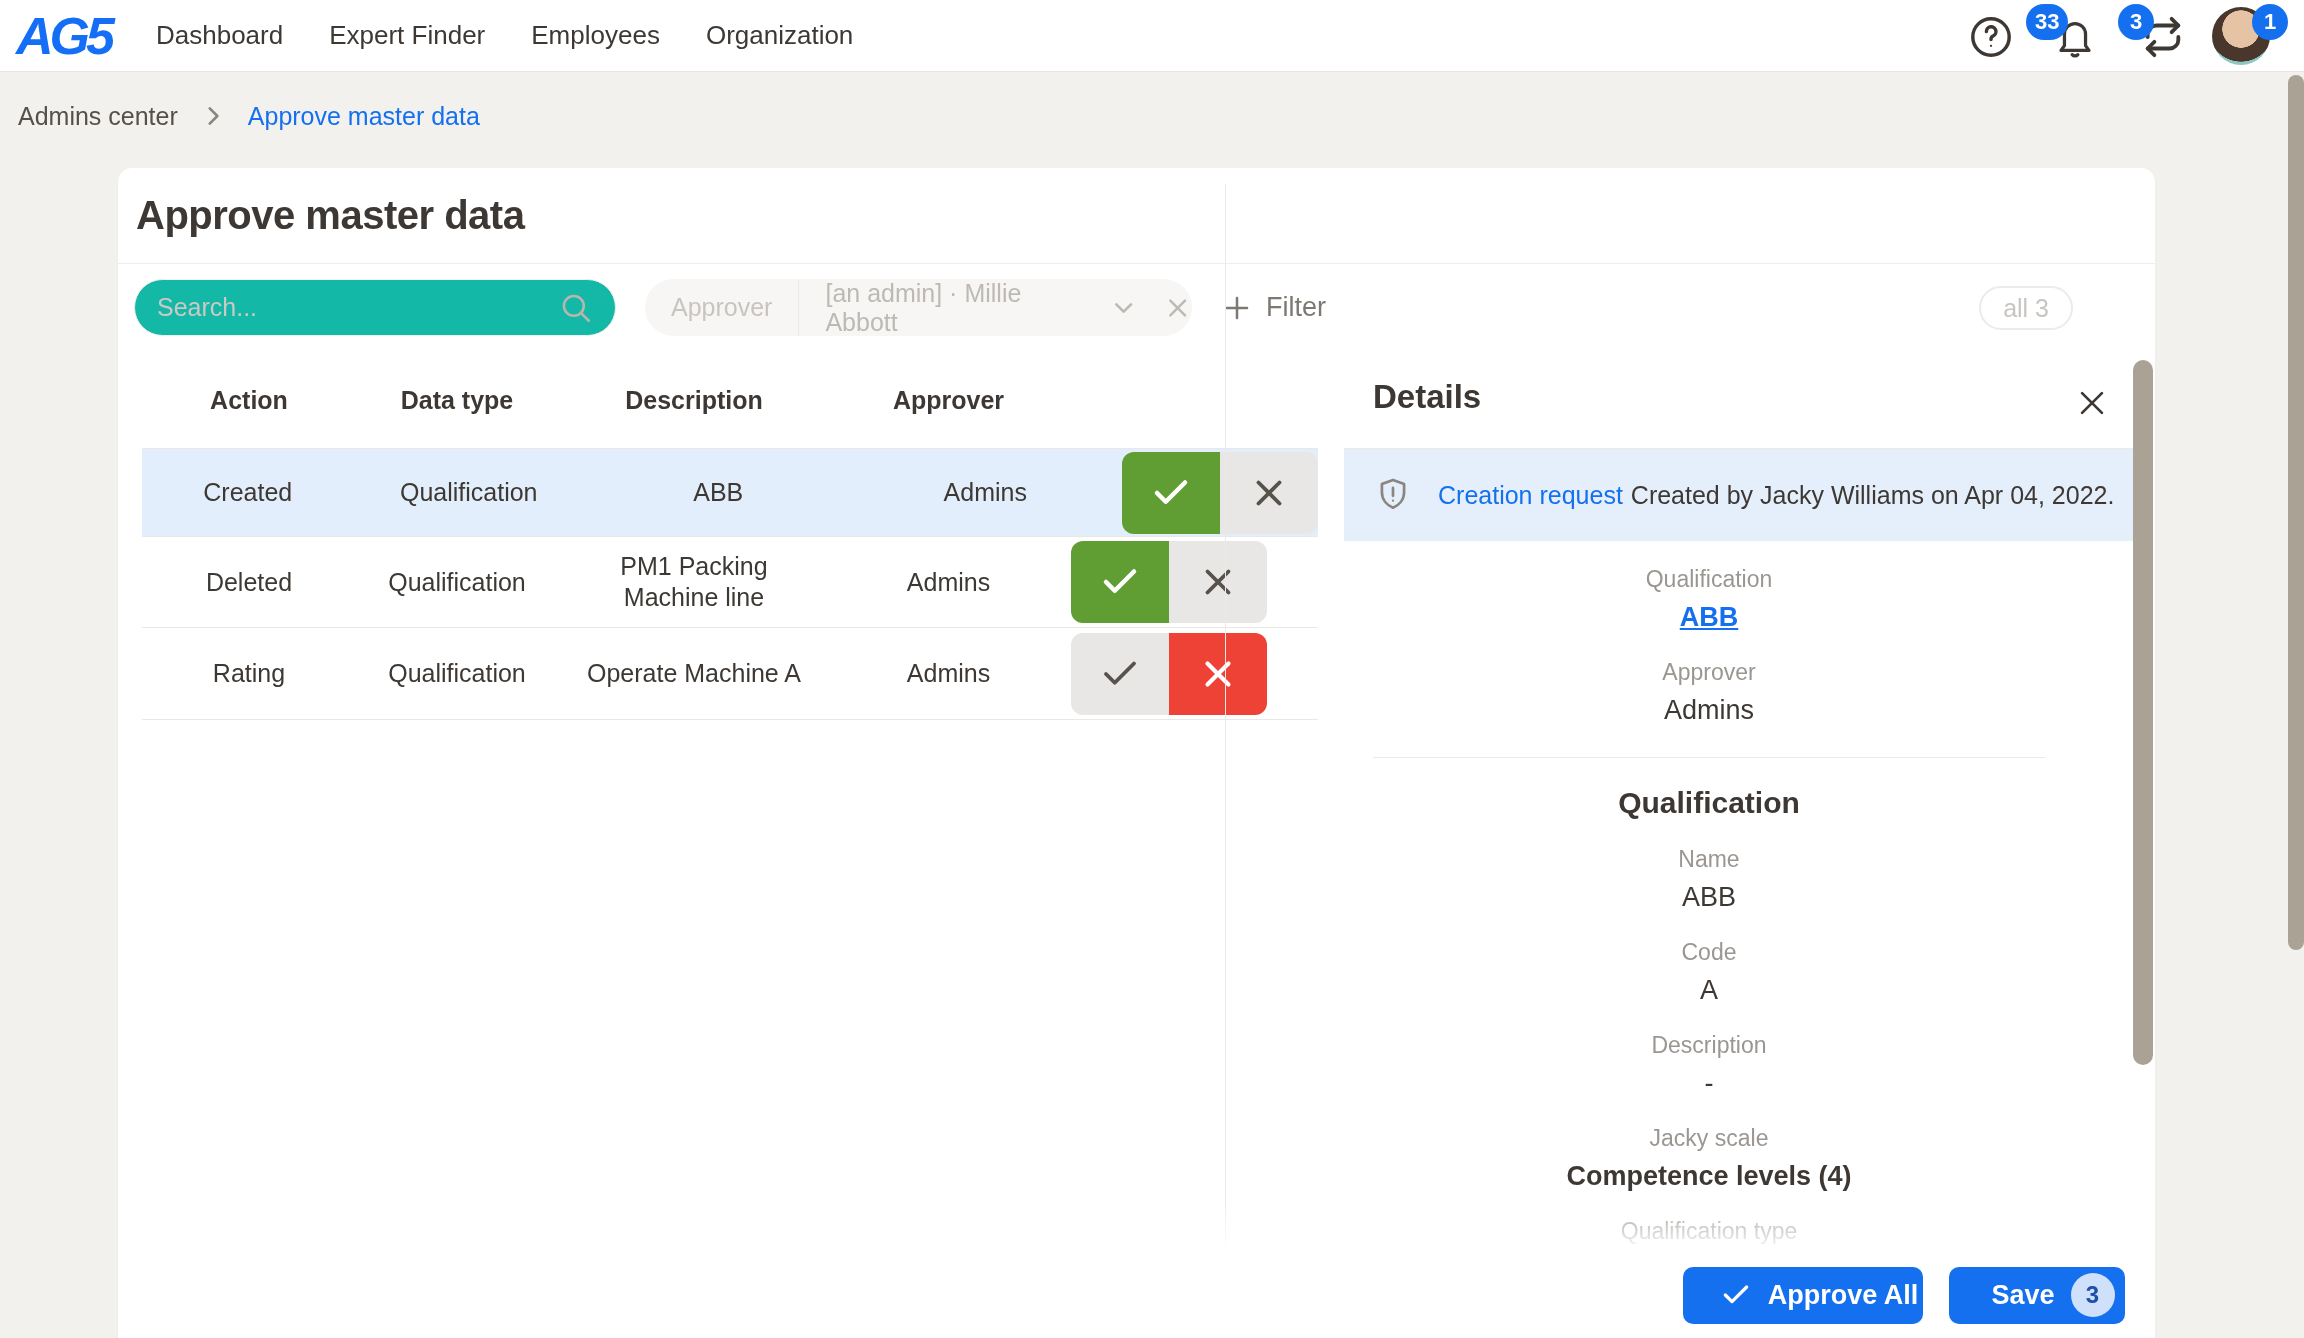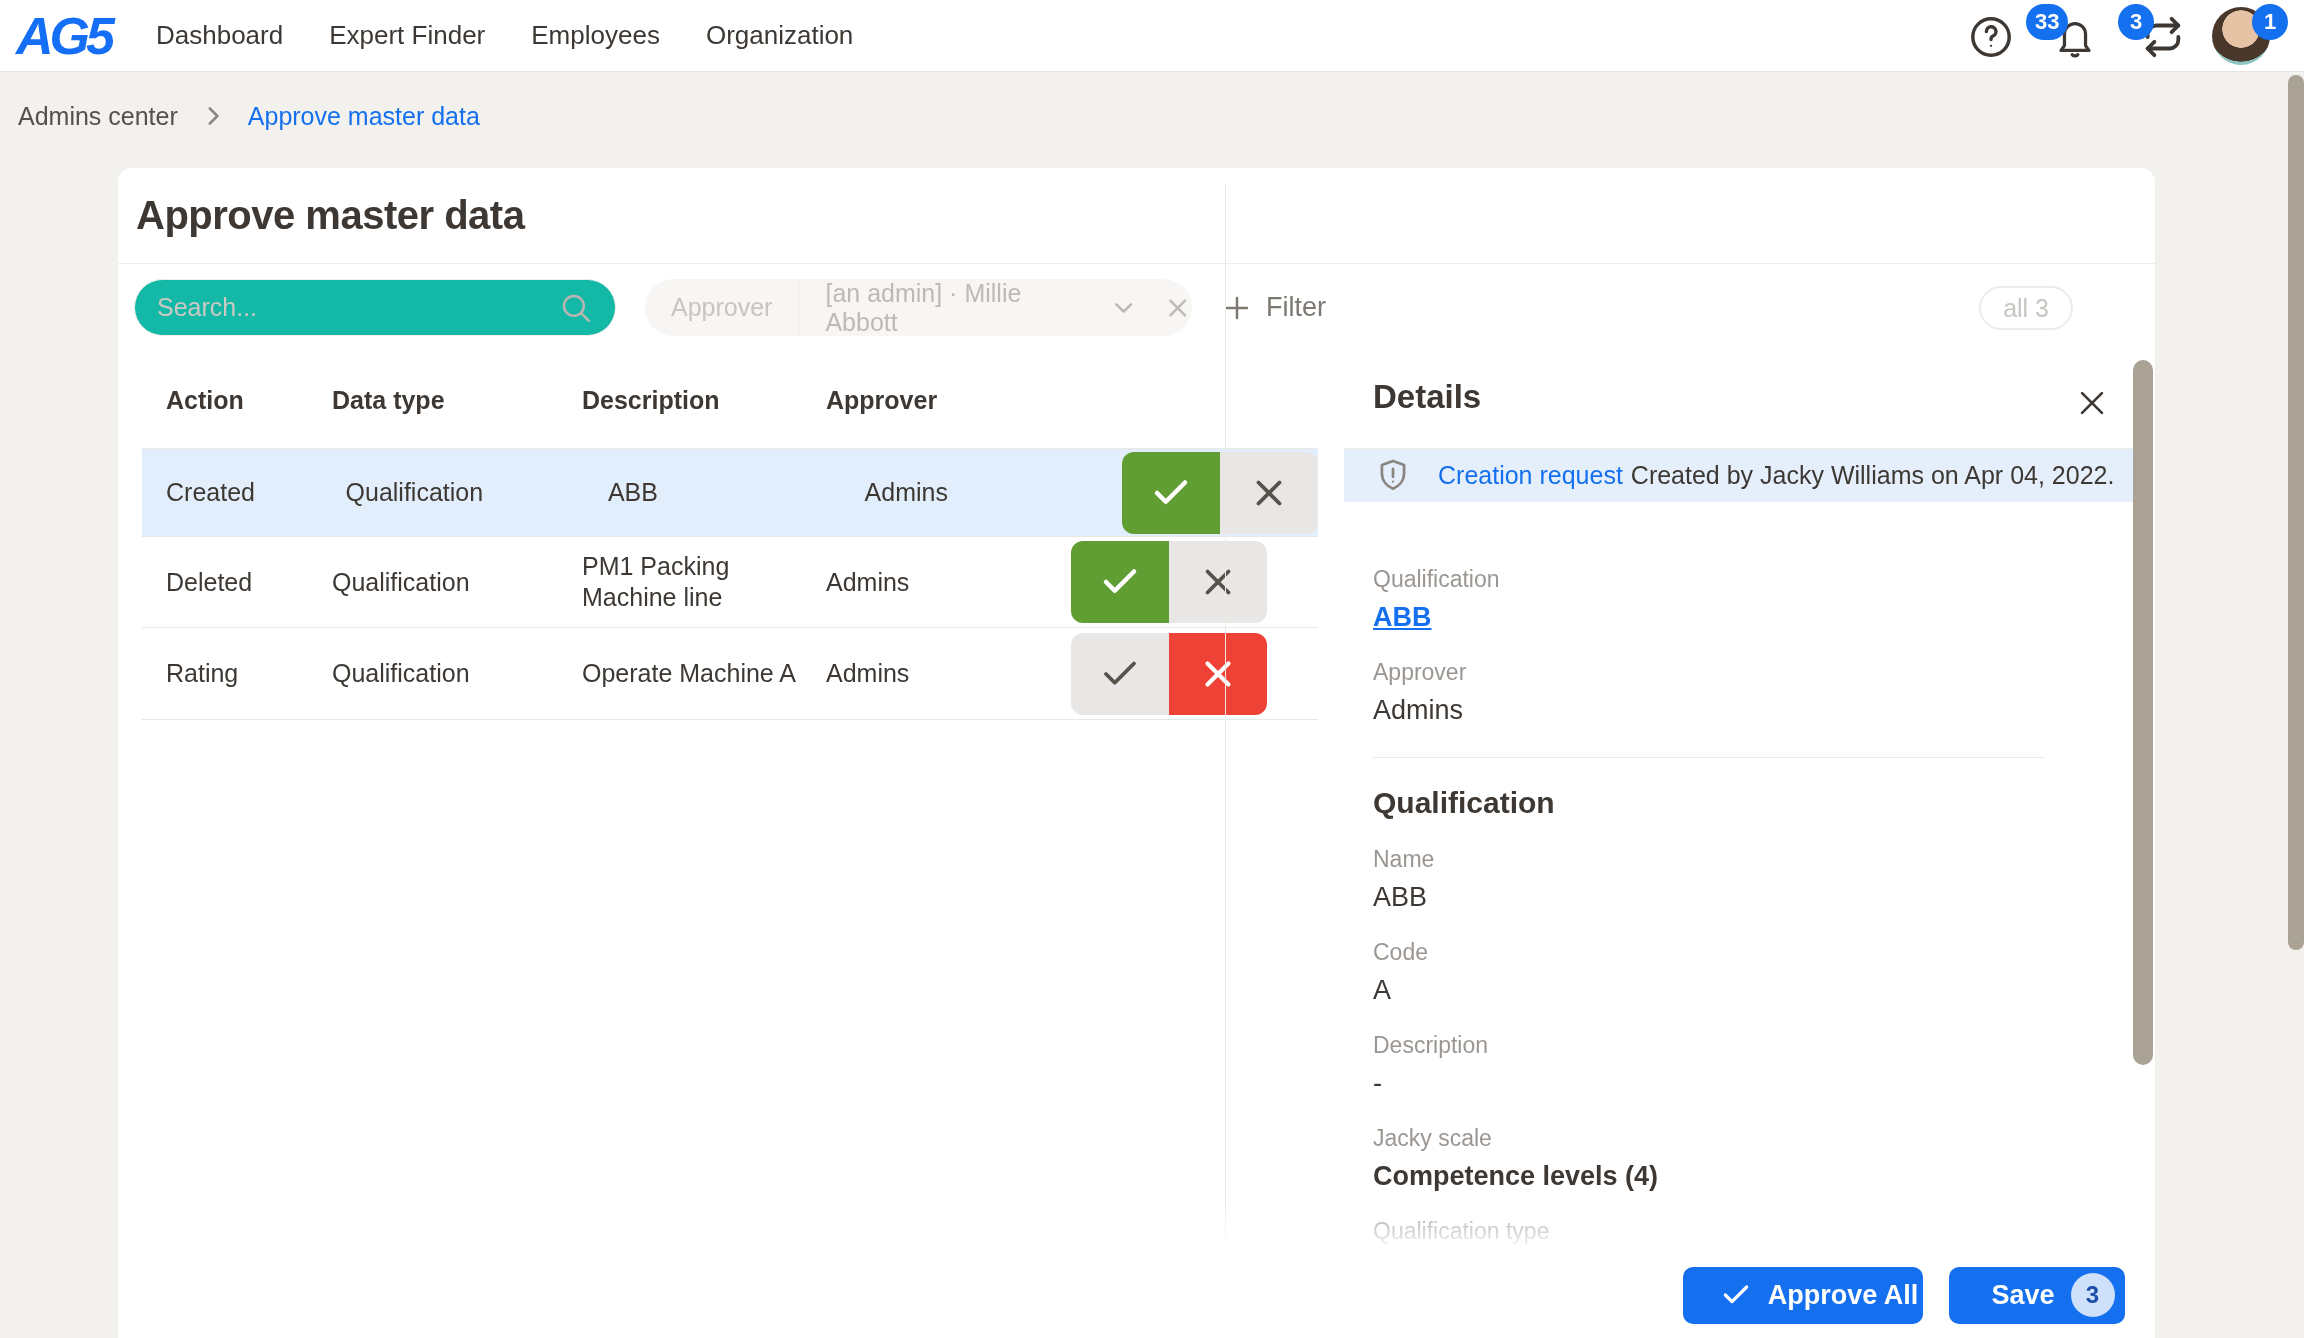--- a/index.html
+++ b/index.html
@@ -84,21 +84,21 @@
     position:absolute; left:1104px; top:15px; height:57px;
     display:flex; align-items:center; gap:14px; font-size:27px; color:#7d7872;
     cursor:pointer;
   }
   .count-pill {
     position:absolute; right:82px; top:22px; height:44px; padding:0 22px;
     border:2px solid #edebe8; border-radius:22px;
     font-size:25px; color:#c8c5c0; line-height:40px;
   }
   
-  .split { position:absolute; left:0; top:184px; right:0; bottom:86px; display:flex; }
+  .split { position:absolute; left:0; top:184px; right:0; bottom:86px; display:flex;text-align:center; }
   .table-area { width:1225px; position:relative; }
   .v-divider { position:absolute; left:1225px; top:184px; bottom:86px; width:1px; background:#eceae7; }
   
   .tbl { position:absolute; left:24px; top:0; width:1176px; }
   .tbl-header { height:96px; display:flex; align-items:center; font-weight:700; font-size:25px; }
   .tbl-row { display:flex; align-items:center; font-size:25px;
     border-top:1px solid #eae8e5; cursor:pointer; }
   .tbl-row:last-child { border-bottom:1px solid #eae8e5; }
   .row-0 { height:88px; background:#e2eefb;gap:16px; }
   .row-1 { height:91px; }
@@ -114,21 +114,21 @@
   .seg-btn svg { width:42px; height:42px; }
   .seg-approve.active { background:#609e33; }
   .seg-reject.active { background:#ee4236; }
   .seg-btn.active svg { stroke:#ffffff; }
   .seg-btn.inactive svg { stroke:#57524c; }
   
   .details { flex:1; position:relative; }
   .dt-header { height:96px; position:relative; }
   .dt-title { position:absolute; left:30px; top:26px; font-size:33px; font-weight:700; }
   .dt-close { position:absolute; right:46px; top:34px; width:34px; height:34px; cursor:pointer; }
-  .dt-banner { position:absolute; left:1px; top:96px; right:22px; height:54px;
+  .dt-banner { position:absolute; left:1px; top:96px; right:22px; height:93px;
     background:#e4effb; border-top:1px solid #eceae7;
     display:flex; align-items:center; padding-left:30px; gap:26px; font-size:25px; }
   .banner-link { color:#1570ef; cursor:pointer; }
   .banner-text { color:#3d3833; margin-left:-18px; }
   .dt-content { position:absolute; left:30px; top:212px; right:110px; }
   .field { margin-bottom:23px; }
   .field-label { font-size:23px; color:#9b9691; line-height:30px; }
   .field-value { font-size:27px; color:#3d3833; line-height:34px; margin-top:6px; }
   .field-value.link { color:#1570ef; font-weight:700; text-decoration:underline; cursor:pointer; display:inline-block; }
   .field-value.strong { font-weight:700; }

